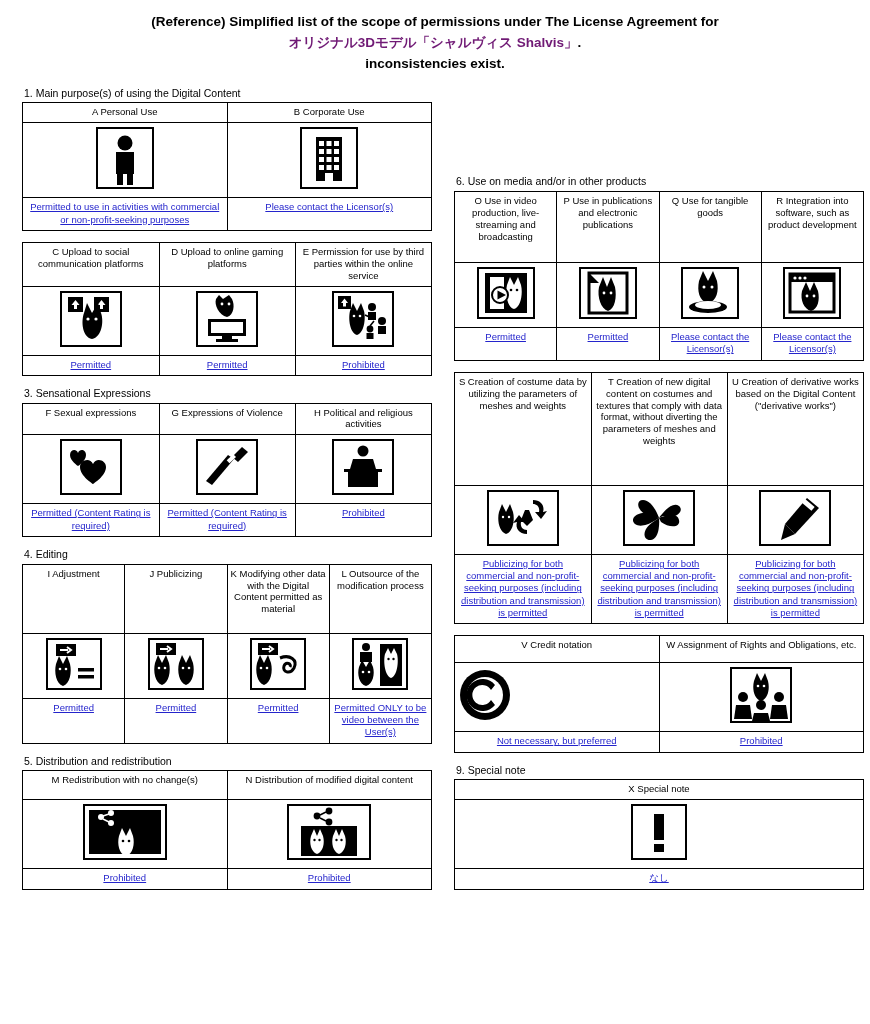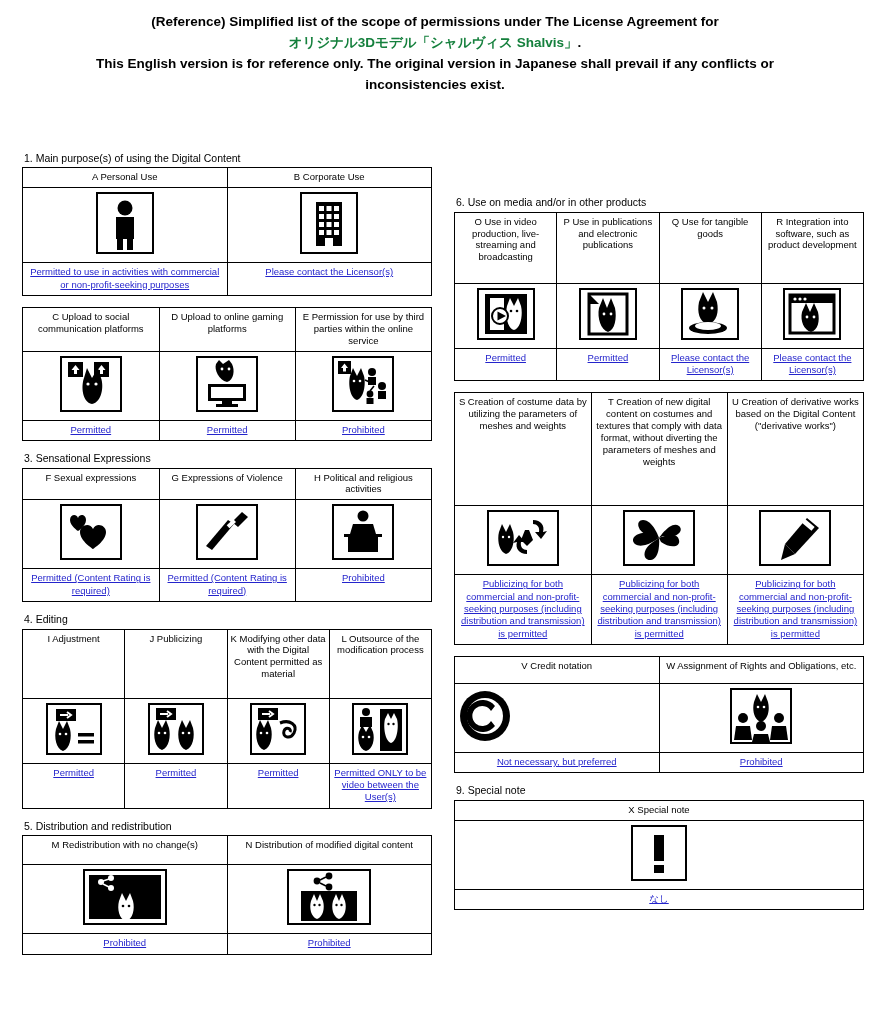--- a/index.html
+++ b/index.html
@@ -21,31 +21,30 @@
   .header {
     text-align: center;
     padding: 12px 26px 4px 26px;
   }
   .header .line {
     font-size: 13.5px;
     font-weight: bold;
     line-height: 1.55;
   }
   .header .jp {
-    color: #15803d;
+    color: #701a75;
     font-weight: bold;
   }
 
   
   .columns {
     display: flex;
     padding: 8px 18px 0 22px;
     gap: 22px;
-    align-items: center;
-    margin-top: 44px;
+    align-items: flex-end;
   }
   .col-left { width: 410px; flex: 0 0 410px; }
   .col-right { width: 410px; flex: 0 0 410px; }
 
   .section { margin-bottom: 11px; }
   .section-title {
     font-size: 10.5px;
     margin: 0 0 2px 2px;
     line-height: 1.3;
   }
@@ -96,21 +95,20 @@
 </head>
 <body>
 
 <div id="page">
 
   <div class="header">
     <div class="line">(Reference) Simplified list of the scope of permissions under The License Agreement for</div>
     <div class="line">
       <span class="jp">オリジナル3Dモデル「シャルヴィス Shalvis」</span><span>.</span>
     </div>
-    <div class="line">This English version is for reference only. The original version in Japanese shall prevail if any conflicts or</div>
     <div class="line">inconsistencies exist.</div>
   </div>
 
   <div class="columns">
 
     <div class="col-left">
 
       <div class="section">
         <div class="section-title">1. Main purpose(s) of using the Digital Content</div>
         <table class="grid">

